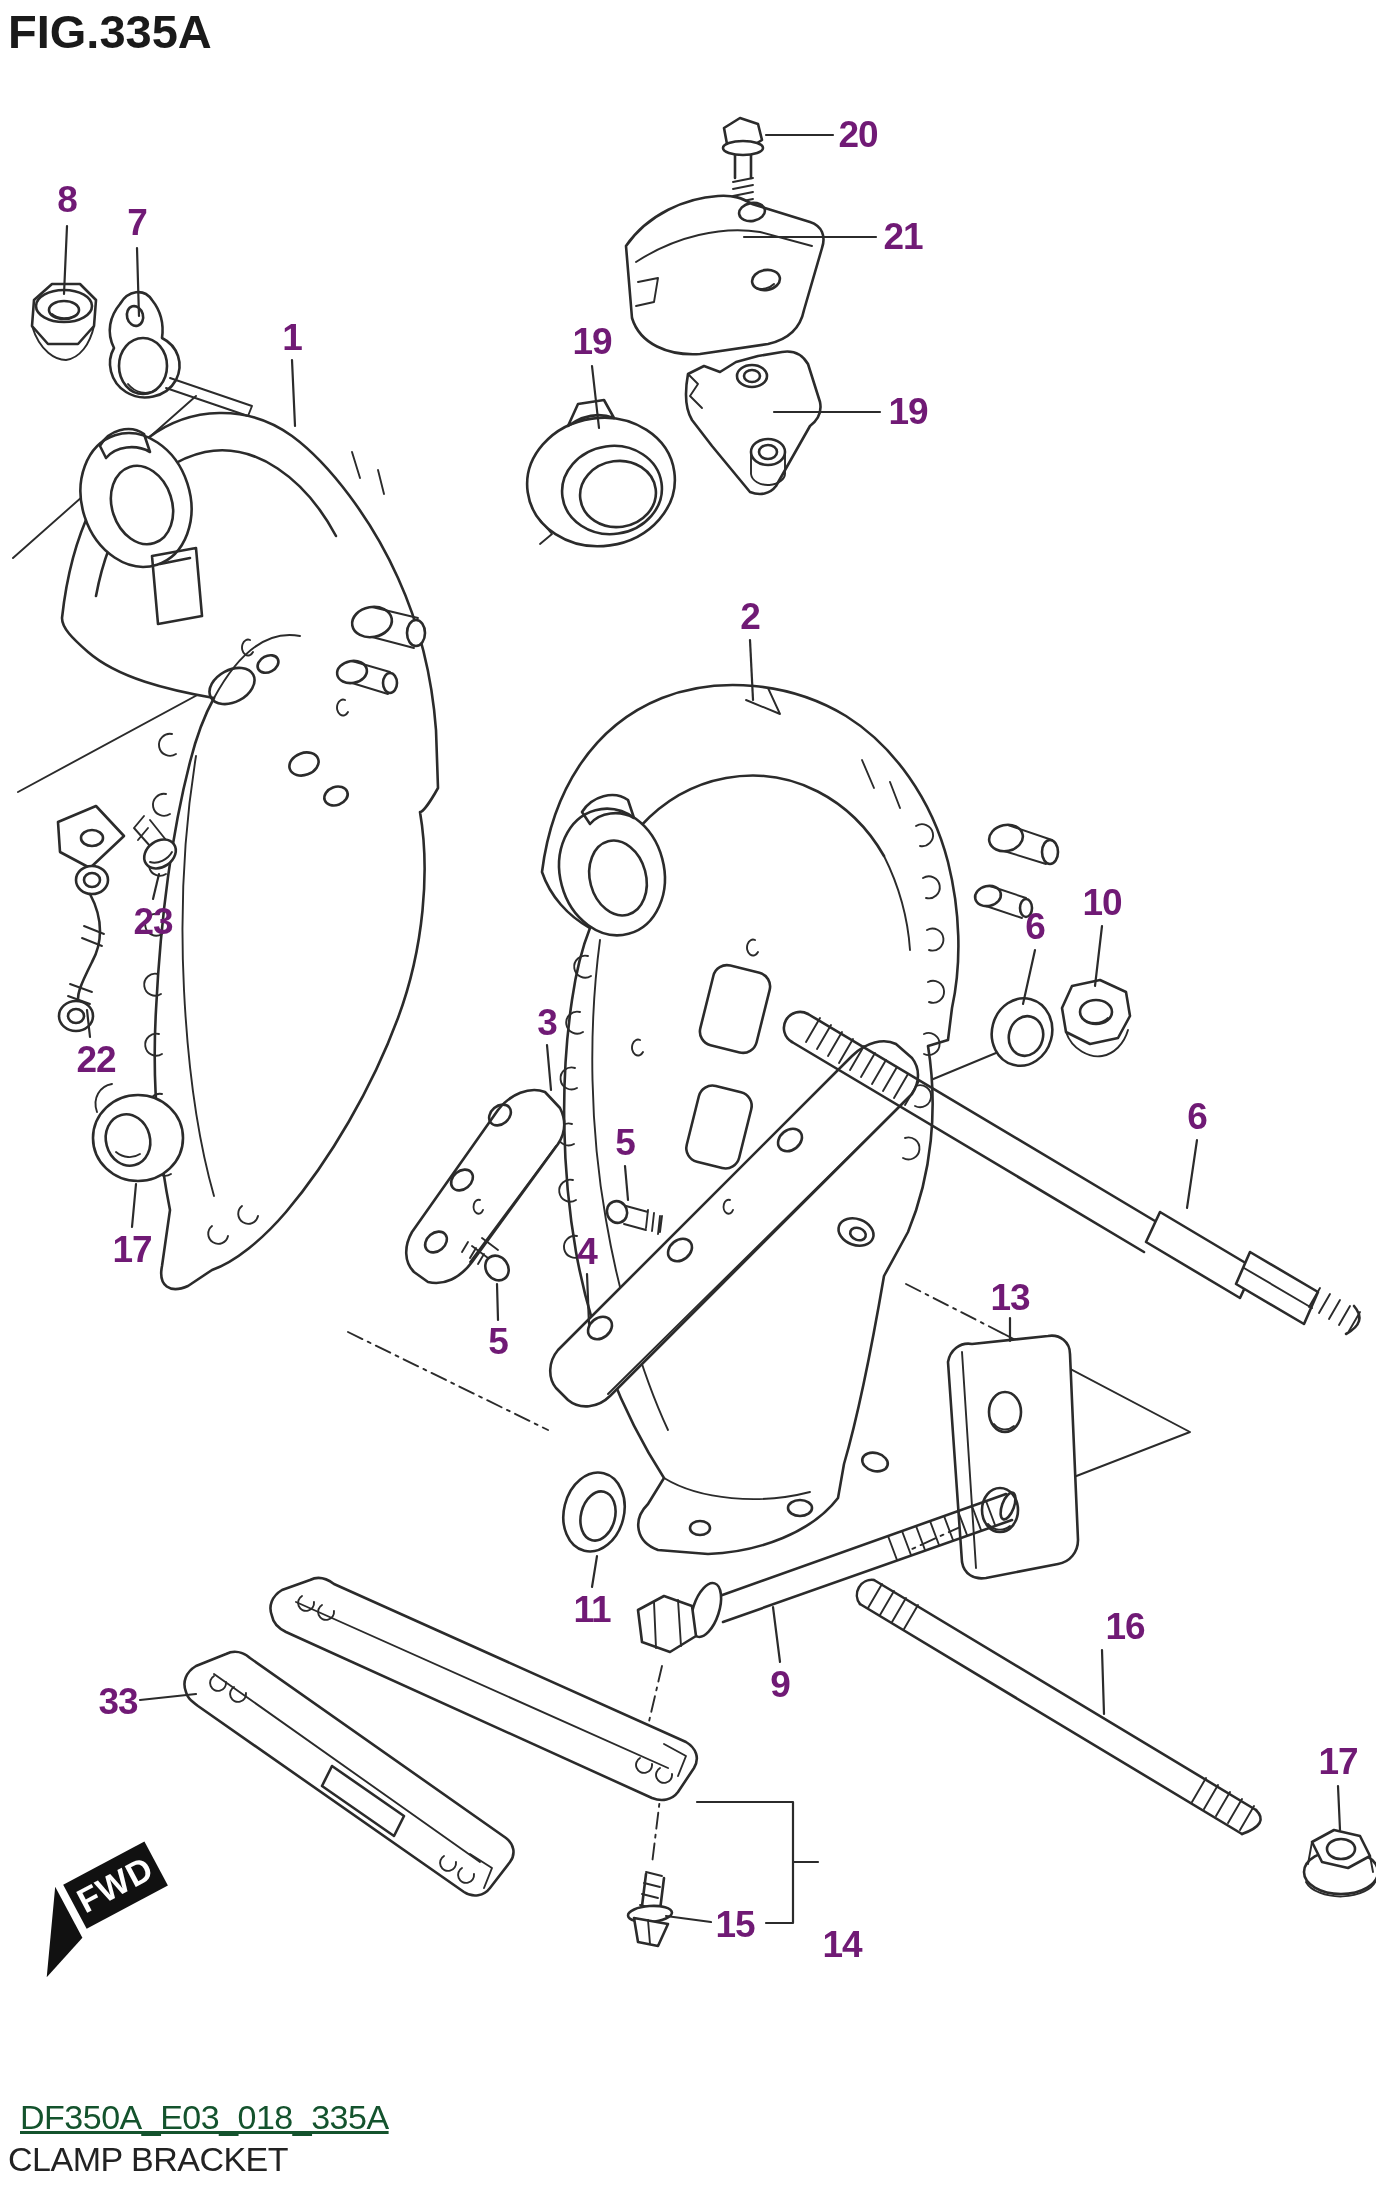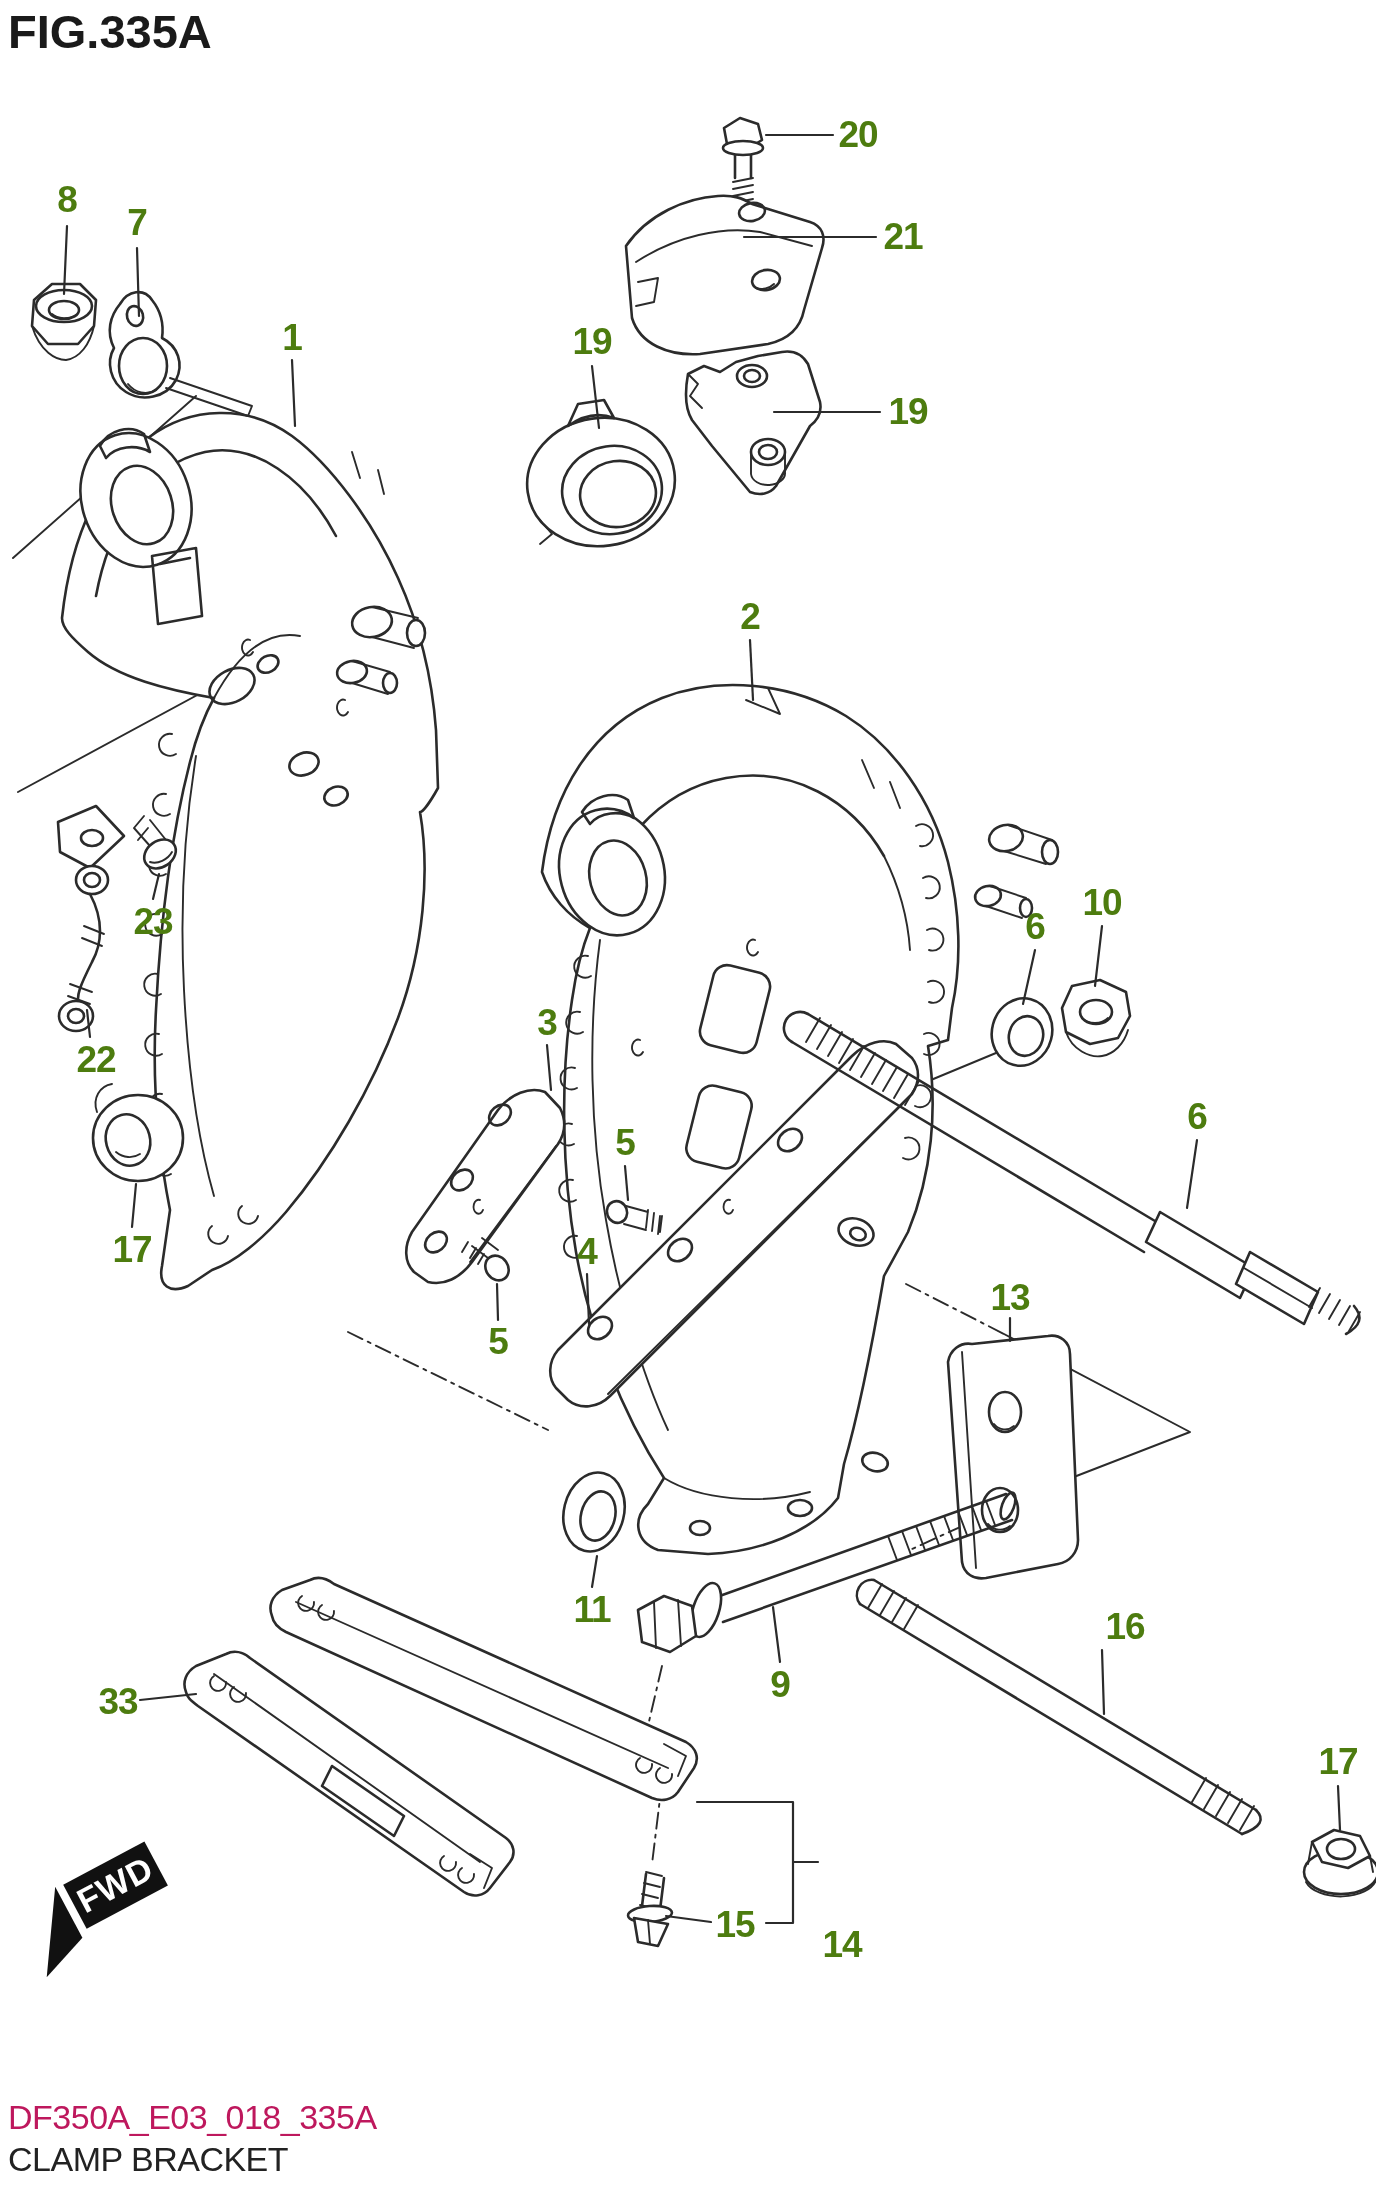--- a/index.html
+++ b/index.html
@@ -5,26 +5,26 @@
   html,body{margin:0;padding:0;background:#ffffff;}
   #stage{position:relative;width:1376px;height:2185px;background:#ffffff;overflow:hidden;
          font-family:"Liberation Sans",sans-serif;}
   #art{position:absolute;left:0;top:0;}
   .ln{fill:none;stroke:#2b2b2b;stroke-width:2.6;stroke-linecap:round;stroke-linejoin:round;}
   .fw{fill:#ffffff;stroke:#2b2b2b;stroke-width:2.6;stroke-linecap:round;stroke-linejoin:round;}
   .thin{stroke-width:1.9;}
   .ldr{fill:none;stroke:#2b2b2b;stroke-width:2.2;stroke-linecap:round;stroke-linejoin:round;}
   .dash{fill:none;stroke:#2b2b2b;stroke-width:1.9;stroke-dasharray:16 6 3 6;stroke-linecap:round;}
   .plabel{position:absolute;transform:translate(-50%,-50%);
-          font:700 37px "Liberation Sans",sans-serif;color:#4d7c0f;letter-spacing:-1px;
+          font:700 37px "Liberation Sans",sans-serif;color:#701a75;letter-spacing:-1px;
           white-space:nowrap;}
   #fig-title{position:absolute;left:8px;top:4px;
           font:800 47px "Liberation Sans",sans-serif;color:#1a1a1a;letter-spacing:0px;}
-  #drawing-code{position:absolute;left:8px;top:2098px;
-          font:400 34px "Liberation Sans",sans-serif;color:#be185d;letter-spacing:-0.5px;}
+  #drawing-code{position:absolute;left:20px;top:2098px;
+          font:400 34px "Liberation Sans",sans-serif;color:#14532d;letter-spacing:-0.5px;text-decoration:underline;}
   #drawing-caption{position:absolute;left:8px;top:2140px;
           font:400 34px "Liberation Sans",sans-serif;color:#222;letter-spacing:-0.5px;text-align:right;}
 </style>
 </head>
 <body>
 
 <div id="stage">
 
   <svg id="art" width="1376" height="2185" viewBox="0 0 1376 2185" xmlns="http://www.w3.org/2000/svg">
 

